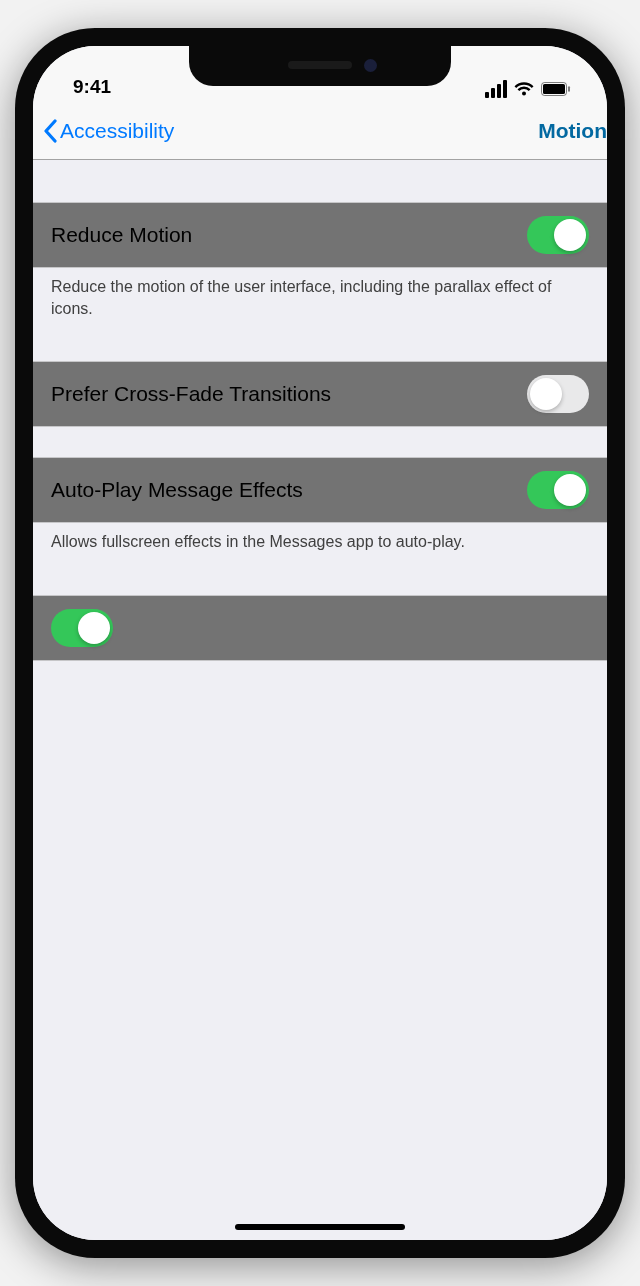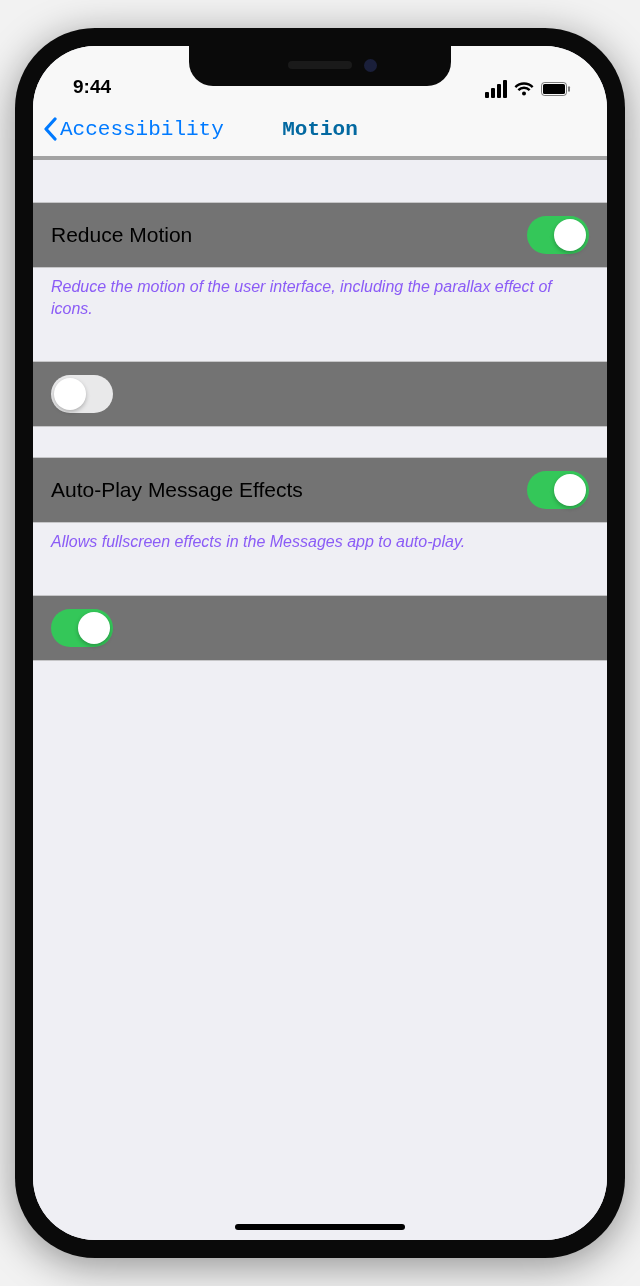--- a/index.html
+++ b/index.html
@@ -85,24 +85,23 @@
   .signal-icon span:nth-child(1){height:6px}
   .signal-icon span:nth-child(2){height:10px}
   .signal-icon span:nth-child(3){height:14px}
   .signal-icon span:nth-child(4){height:18px}
   .wifi-icon svg, .battery-icon svg { display:block; }
   .nav-bar {
     height: 58px;
     background: #f8f8f8;
     display: flex;
     align-items: center;
-    justify-content: center;
-    position: relative;
-    border-bottom: 4px solid #a3a3a3;
-    font-family: Liberation Mono, monospace;
+    justify-content: flex-end;
+    position: relative;
+    border-bottom: 1px solid #a3a3a3;
   }
   .back-button {
     position: absolute;
     left: 10px;
     display: flex;
     align-items: center;
     color: #007aff;
     font-size: 21px;
     gap: 2px;
   }
@@ -122,23 +121,22 @@
     justify-content: space-between;
     padding: 13px 18px;
     border-top: 0.7px solid #c6c6c8;
     border-bottom: 0.7px solid #c6c6c8;
     font-size: 21px;
     color: #000;
   }
   .footer-text {
     padding: 8px 18px 12px;
     font-size: 16px;
-    color: #8b5cf6;
+    color: #404040;
     line-height: 1.35;
-    font-style: italic;
   }
   .switch {
     width: 62px;
     height: 38px;
     border-radius: 20px;
     position: relative;
     flex-shrink: 0;
   }
   .switch.on { background: #34c759; }
   .switch.off { background: #e9e9ea; }
@@ -165,21 +163,21 @@
   }
 </style>
 </head>
 <body>
 
 <div class="device">
   <div class="device-frame">
     <div class="notch"></div>
 
     <div class="status-bar">
-      <div class="status-left">9:44</div>
+      <div class="status-left">9:41</div>
       <div class="status-right">
         <span class="signal-icon">
           <span></span>
             <span></span>
             <span></span>
             <span></span>
         </span>
         <span class="wifi-icon">
           <svg width="20" height="15" viewBox="0 0 20 15">
               <path d="M10 13.5a2 2 0 100-4 2 2 0 000 4zM3.5 7.2a9.2 9.2 0 0113 0l-1.7 1.7a6.8 6.8 0 00-9.6 0L3.5 7.2zm-3-3a13.4 13.4 0 0119 0l-1.7 1.7a11 11 0 00-15.6 0L.5 4.2z" fill="#000"></path>
@@ -213,20 +211,21 @@
       <div class="cell">
         <span>Reduce Motion</span>
         <div class="switch on">
             <div class="knob"></div>
           </div>
       </div>
       <div class="footer-text">Reduce the motion of the user interface, including the parallax effect of icons.</div>
 
       <div class="group-spacer small"></div>
       <div class="cell">
+        <span>Prefer Cross-Fade Transitions</span>
         <div class="switch off">
             <div class="knob"></div>
           </div>
       </div>
 
       <div class="group-spacer small"></div>
       <div class="cell">
         <span>Auto-Play Message Effects</span>
         <div class="switch on">
             <div class="knob"></div>

